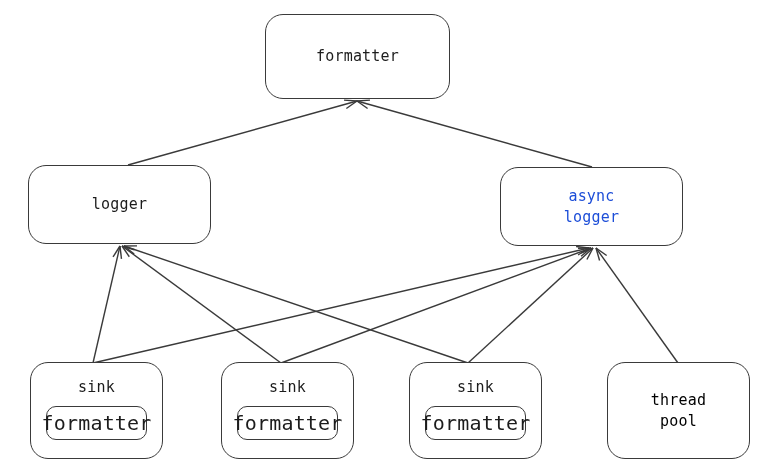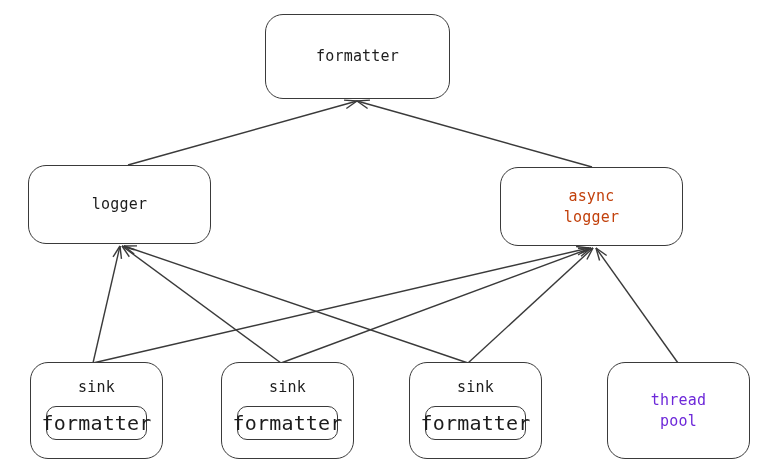--- a/index.html
+++ b/index.html
@@ -97,38 +97,38 @@
     </svg>
 
   <div class="node" style="left: 265px; top: 14px; width: 185px; height: 85px; border-color: rgb(58, 58, 58); color: rgb(28, 28, 28);">
     <span class="node-label">formatter</span>
   </div>
 
   <div class="node" style="left: 28px; top: 165px; width: 183px; height: 79px; border-color: rgb(58, 58, 58); color: rgb(28, 28, 28);">
     <span class="node-label">logger</span>
   </div>
 
-  <div class="node" style="left: 500px; top: 167px; width: 183px; height: 79px; border-color: rgb(58, 58, 58); color: #c2410c;">
+  <div class="node" style="left: 500px; top: 167px; width: 183px; height: 79px; border-color: rgb(58, 58, 58); color: #1d4ed8;">
     <span class="node-label">async
 logger</span>
   </div>
 
   <div class="node sink" style="left: 30px; top: 362px; width: 133px; height: 97px; border-color: rgb(58, 58, 58); color: rgb(28, 28, 28);">
     <span class="node-label">sink</span>
   </div>
 
   <div class="node sink" style="left: 221px; top: 362px; width: 133px; height: 97px; border-color: rgb(58, 58, 58); color: rgb(28, 28, 28);">
     <span class="node-label">sink</span>
   </div>
 
   <div class="node sink" style="left: 409px; top: 362px; width: 133px; height: 97px; border-color: rgb(58, 58, 58); color: rgb(28, 28, 28);">
     <span class="node-label">sink</span>
   </div>
 
-  <div class="node" style="left: 607px; top: 362px; width: 143px; height: 97px; border-color: rgb(58, 58, 58); color: #6d28d9;">
+  <div class="node" style="left: 607px; top: 362px; width: 143px; height: 97px; border-color: rgb(58, 58, 58); color: #000000;">
     <span class="node-label">thread
 pool</span>
   </div>
 
   <div class="inner-node" style="left: 46px; top: 406px; width: 101px; height: 34px; border-color: rgb(58, 58, 58); color: rgb(28, 28, 28);">
     <span class="node-label">formatter</span>
   </div>
 
   <div class="inner-node" style="left: 237px; top: 406px; width: 101px; height: 34px; border-color: rgb(58, 58, 58); color: rgb(28, 28, 28);">
     <span class="node-label">formatter</span>

